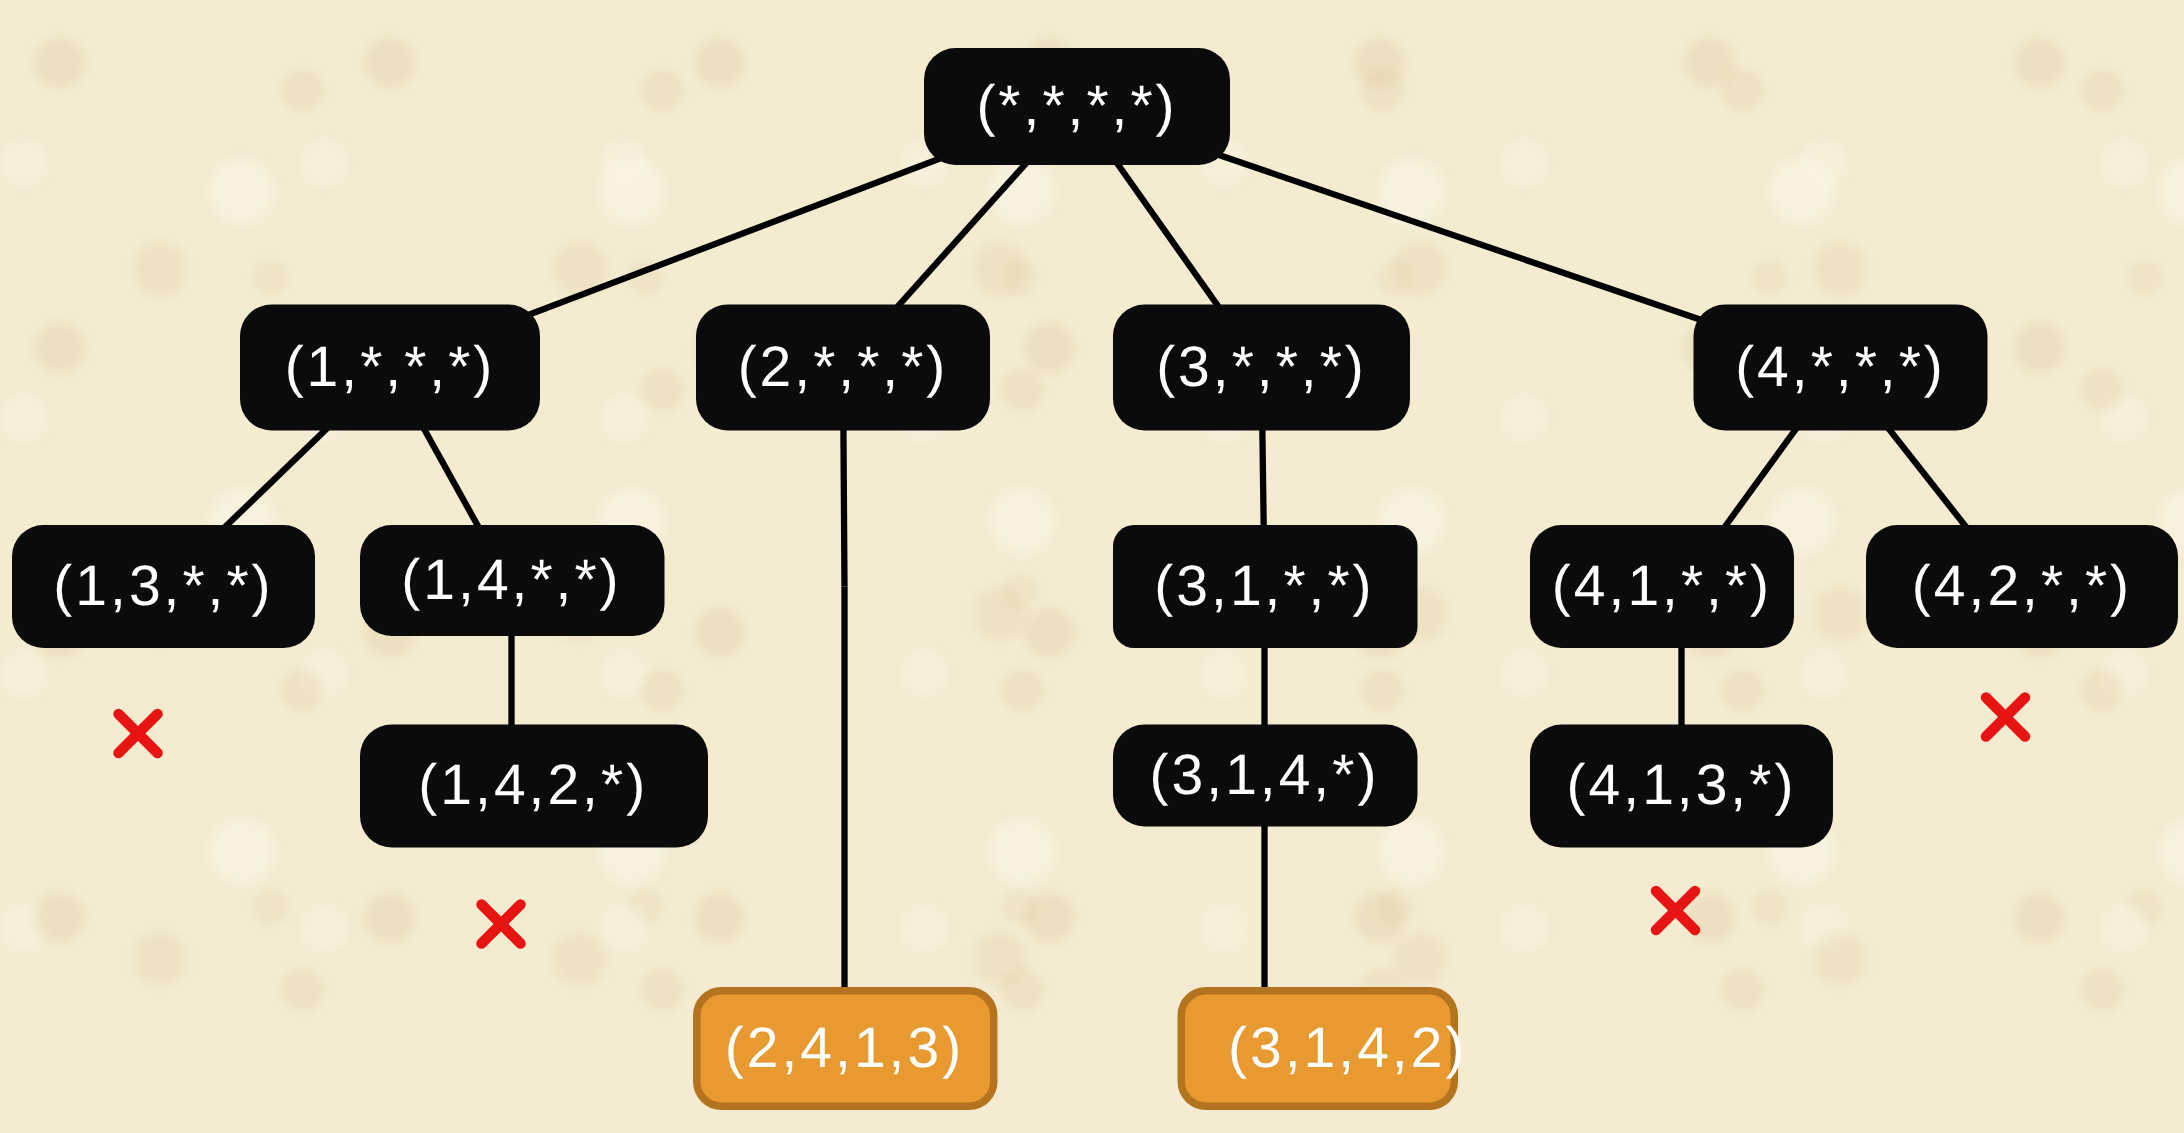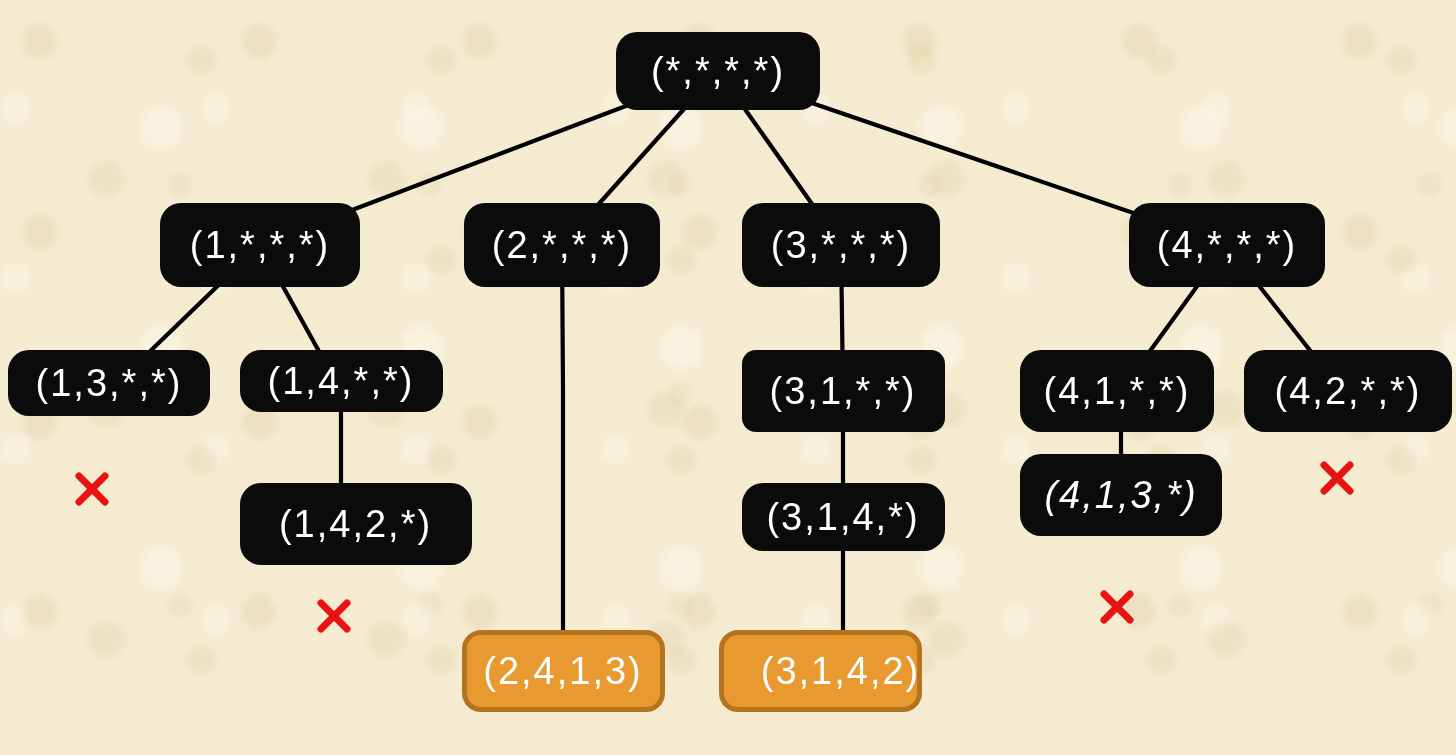--- a/index.html
+++ b/index.html
@@ -49,20 +49,21 @@
     color: var(--node-text, #ffffff);
   }
   .node.state {
     background: var(--node-fill, #0b0b0b);
     border-radius: 21px;
   }
   .node.solution {
     background: var(--solution-fill, #e8992f);
     border: 5px solid var(--solution-border, #b4731e);
     border-radius: 19px;
+    margin-top: 28px;
   }
 </style>
 </head>
 <body>
 
 <div class="stage">
   <svg id="edges-svg" width="1456" height="755">
       <line x1="718" y1="71" x2="260" y2="245" stroke="#000000" stroke-width="4.2"></line>
       <line x1="718" y1="71" x2="562" y2="245" stroke="#000000" stroke-width="4.2"></line>
       <line x1="718" y1="71" x2="841" y2="245" stroke="#000000" stroke-width="4.2"></line>
@@ -95,24 +96,24 @@
         <line x1="1324" y1="465" x2="1350" y2="491" stroke="#e81414" stroke-width="7" stroke-linecap="round"></line>
         <line x1="1324" y1="491" x2="1350" y2="465" stroke="#e81414" stroke-width="7" stroke-linecap="round"></line>
       </g>
     </svg>
   <div id="nodes-layer">
       <div class="node state" style="left: 616px; top: 32px; width: 204px; height: 78px;">(*,*,*,*)</div>
       <div class="node state" style="left: 160px; top: 203px; width: 200px; height: 84px;">(1,*,*,*)</div>
       <div class="node state" style="left: 464px; top: 203px; width: 196px; height: 84px;">(2,*,*,*)</div>
       <div class="node state" style="left: 742px; top: 203px; width: 198px; height: 84px;">(3,*,*,*)</div>
       <div class="node state" style="left: 1129px; top: 203px; width: 196px; height: 84px;">(4,*,*,*)</div>
-      <div class="node state" style="left: 8px; top: 350px; width: 202px; height: 66px;">(1,3,*,*)</div>
-      <div class="node state" style="left: 239.5px; top: 350px; width: 203px; height: 62px;">(1,4,*,*)</div>
+      <div class="node state" style="left: 8px; top: 350px; width: 202px; height: 82px;">(1,3,*,*)</div>
+      <div class="node state" style="left: 239.5px; top: 350px; width: 203px; height: 74px;">(1,4,*,*)</div>
       <div class="node state" style="left: 741.5px; top: 350px; width: 203px; height: 82px; border-radius: 14px;">(3,1,*,*)</div>
-      <div class="node state" style="left: 1020px; top: 350px; width: 194px; height: 82px;">(4,1,*,*)</div>
+      <div class="node state" style="left: 1020px; top: 350px; width: 176px; height: 82px;">(4,1,*,*)</div>
       <div class="node state" style="left: 1244px; top: 350px; width: 208px; height: 82px;">(4,2,*,*)</div>
       <div class="node state" style="left: 239.5px; top: 483px; width: 232px; height: 82px;">(1,4,2,*)</div>
       <div class="node state" style="left: 741.5px; top: 483px; width: 203px; height: 68px;">(3,1,4,*)</div>
-      <div class="node state" style="left: 1020px; top: 454px; width: 202px; height: 82px; font-style: italic;">(4,1,3,*)</div>
+      <div class="node state" style="left: 1020px; top: 483px; width: 202px; height: 82px;">(4,1,3,*)</div>
       <div class="node solution" style="left: 461.5px; top: 630px; width: 203px; height: 82px;">(2,4,1,3)</div>
-      <div class="node solution" style="left: 719px; top: 630px; width: 203px; height: 82px; padding-left: 40px;">(3,1,4,2)</div>
+      <div class="node solution" style="left: 785px; top: 630px; width: 187px; height: 82px; padding-left: 40px;">(3,1,4,2)</div>
     </div>
 </div>
 
 </body></html>

